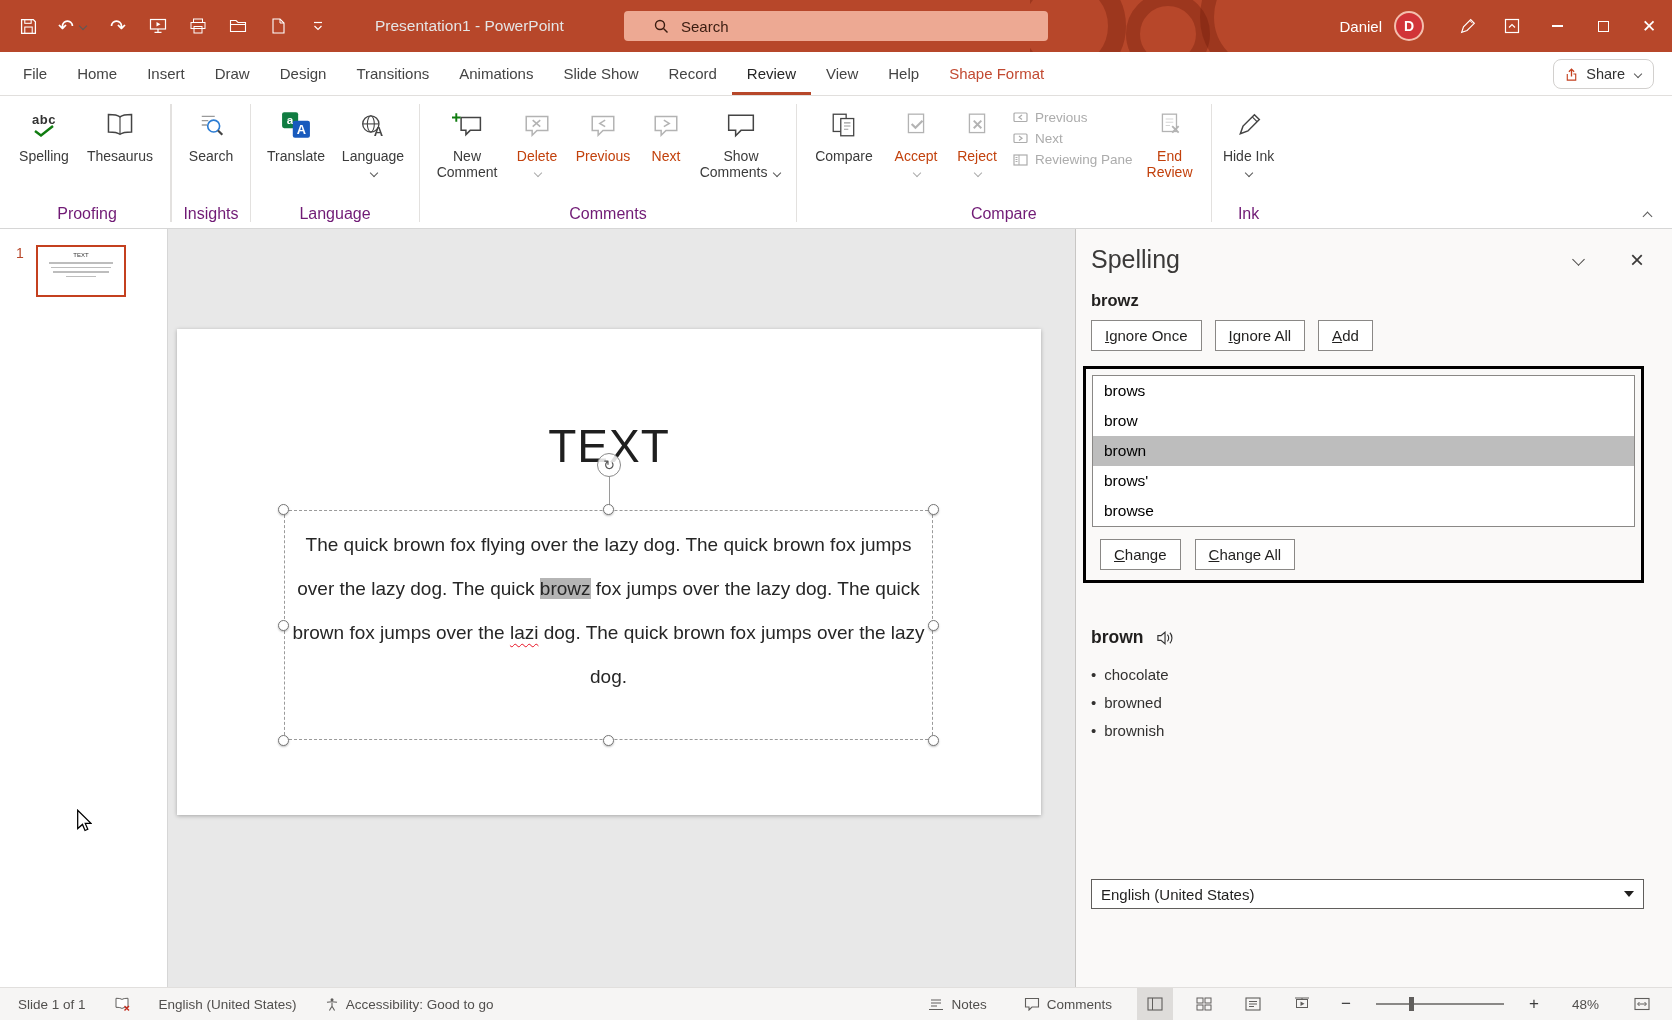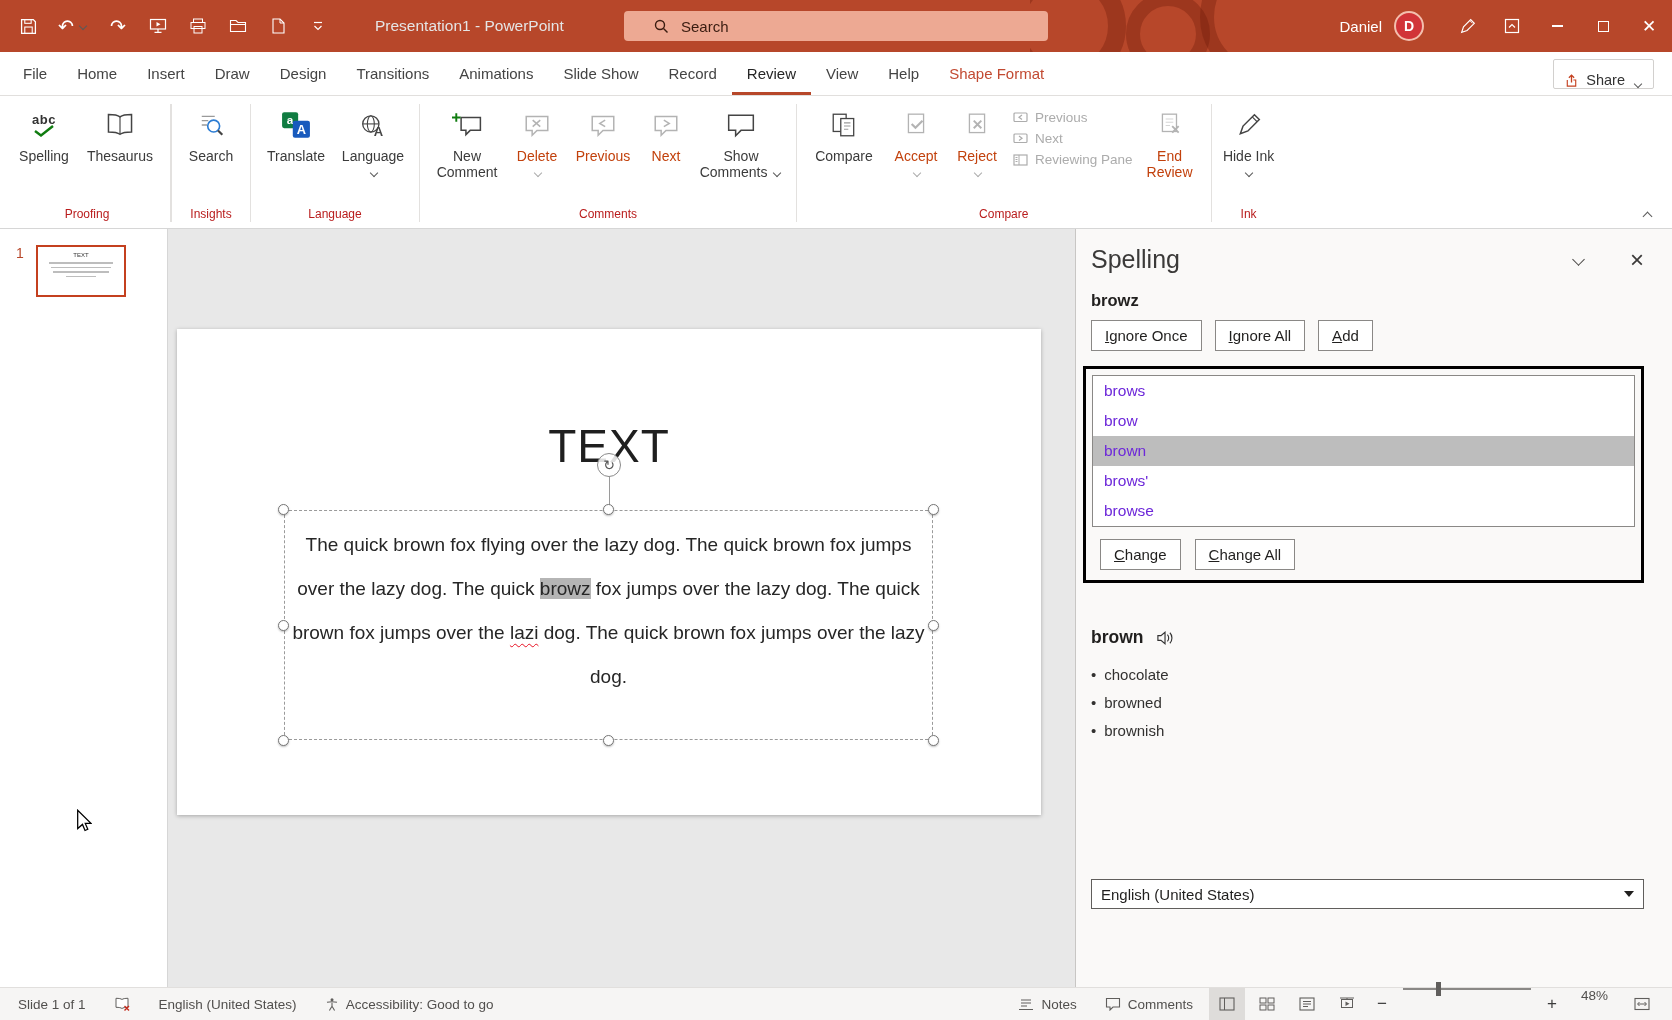--- a/index.html
+++ b/index.html
@@ -27,27 +27,27 @@
   .tb-icon-btn { width:44px; height:52px; display:flex; align-items:center; justify-content:center; }
   .win-btn { width:46px; height:52px; display:flex; align-items:center; justify-content:center; font-size:17px; }
   .min-bar { width:11px; height:1.4px; background:#fff; }
   .max-box { width:11px; height:11px; border:1.4px solid #fff; }
 
   
   .tabrow { flex:0 0 44px; background:#fff; border-bottom:1px solid #E1DFDD; display:flex; align-items:stretch; padding-left:8px; position:relative; }
   .tab { padding:0 15px; display:flex; align-items:center; font-size:15px; color:#444; cursor:default; }
   .tab.active { box-shadow:inset 0 -3px 0 #B7472A; color:#262626; }
   .tab.contextual { color:#C24A32; }
-  .share-btn { position:absolute; right:18px; top:7px; height:30px; border:1px solid #D2D0CE; border-radius:2px; display:flex; align-items:flex-end; gap:7px; padding:0 10px; font-size:14.5px; color:#333; }
+  .share-btn { position:absolute; right:18px; top:7px; height:30px; border:1px solid #D2D0CE; border-radius:8px; display:flex; align-items:center; gap:7px; padding:0 10px; font-size:14.5px; color:#333; }
 
   
   .ribbon { flex:0 0 133px; background:#fff; border-bottom:1px solid #D6D6D6; display:flex; align-items:stretch; padding:2px 4px 0 4px; position:relative; }
   .group { display:flex; flex-direction:column; padding:0 8px; }
   .group-items { flex:1; display:flex; align-items:flex-start; gap:2px; padding-top:4px; }
-  .group-label { height:24px; font-size:12px; color:#b91c1c; text-align:center; line-height:20px; }
+  .group-label { height:24px; font-size:16px; color:#701a75; text-align:center; line-height:20px; }
   .sep { width:1px; background:#E3E1DF; margin:6px 0; }
   .bigbtn { display:flex; flex-direction:column; align-items:center; padding:5px 3px 2px 3px; border-radius:2px; }
   .bigbtn .ic { height:36px; display:flex; flex-direction:column; align-items:center; justify-content:center; }
   .bigbtn .lbl { margin-top:5px; font-size:14px; color:#3B3B3B; text-align:center; line-height:16px; }
   .bigbtn.disabled .lbl { color:#c2410c; }
   .bigbtn.disabled .ic { opacity:.4; }
   .bigbtn.disabled .chevron::after { border-color:#ACACAC; }
   .chevron { display:inline-block; width:9px; height:7px; position:relative; margin-left:2px; }
   .chevron::after { content:""; position:absolute; left:1px; top:0; width:5px; height:5px; border-right:1.3px solid #5A5A5A; border-bottom:1.3px solid #5A5A5A; transform:rotate(45deg); }
   .minicol { display:flex; flex-direction:column; gap:6px; padding:8px 2px 0 6px; }
@@ -85,34 +85,34 @@
   .pane-header { display:flex; align-items:center; }
   .pane-title { font-size:25px; font-weight:400; color:#3B3A39; }
   .pane-chevron { margin-left:auto; margin-right:44px; width:13px; height:9px; position:relative; }
   .pane-chevron::after { content:""; position:absolute; left:1px; top:0; width:8px; height:8px; border-right:1.6px solid #484644; border-bottom:1.6px solid #484644; transform:rotate(45deg); }
   .pane-close { font-size:24px; color:#3B3A39; line-height:1; }
   .pane-word { margin-top:17px; font-weight:bold; font-size:16.5px; color:#201F1E; }
   .pane-actions { margin-top:10px; display:flex; gap:13px; }
   .sp-btn { background:#fff; border:1px solid #8A8886; padding:6px 13px; font-size:15px; color:#201F1E; font-family:inherit; }
   .suggest-wrap { margin:15px 0 0 -8px; width:calc(100% + 8px); border:3px solid #000; padding:6px 6px 10px 6px; }
   .suggest-list { background:#fff; border:1px solid #8A8886; }
-  .suggest-item { height:30px; line-height:30px; padding-left:11px; font-size:15.5px; color:#6d28d9; }
+  .suggest-item { height:30px; line-height:30px; padding-left:11px; font-size:15.5px; color:#000000; }
   .suggest-item.selected { background:#BDBDBD; }
   .change-row { margin:12px 0 0 8px; display:flex; gap:14px; }
   .preview-row { margin-top:44px; display:flex; align-items:center; gap:12px; }
   .preview-word { font-size:17.5px; font-weight:bold; color:#201F1E; }
   .synonyms { margin-top:13px; }
   .syn-item { font-size:15px; color:#323130; line-height:28px; display:flex; gap:8px; }
   .lang-box { position:absolute; left:15px; right:28px; bottom:78px; height:30px; background:#fff; border:1px solid #605E5C; display:flex; align-items:center; justify-content:space-between; padding:0 9px; font-size:15px; color:#201F1E; }
   .dd-caret { width:0; height:0; border-left:5px solid transparent; border-right:5px solid transparent; border-top:6px solid #201F1E; }
 
   
   .statusbar { flex:0 0 32px; background:#F6F5F4; border-top:1px solid #E1DFDD; display:flex; align-items:center; font-size:13.5px; color:#514F4D; padding:0 12px 0 18px; }
   .sb-item { display:flex; align-items:center; gap:7px; margin-right:28px; }
-  .sb-right { margin-left:auto; display:flex; gap:4px; }
+  .sb-right { margin-left:auto; display:flex; align-items:center; gap:13px; }
   .sb-btn { display:flex; align-items:center; gap:7px; padding:0 12px; height:32px; }
   .view-btn { width:36px; height:32px; display:flex; align-items:center; justify-content:center; }
   .view-btn.active { background:#DEDCDA; }
   .zoom-sign { width:26px; height:32px; display:flex; align-items:center; justify-content:center; font-size:17px; color:#3b3b3b; }
   .zoom-track { width:128px; height:2px; background:#8A8886; position:relative; margin:0 4px; }
   .zoom-thumb { position:absolute; left:26%; top:-6px; width:5px; height:14px; background:#605E5C; }
   .zoom-pct { padding:0 12px; }
 </style>
 </head>
 <body>

